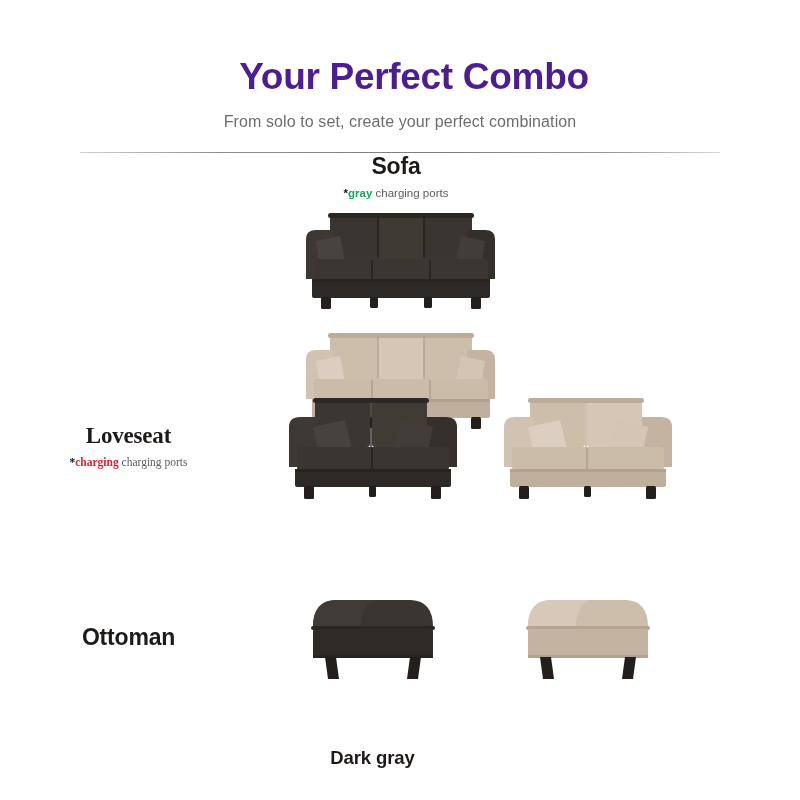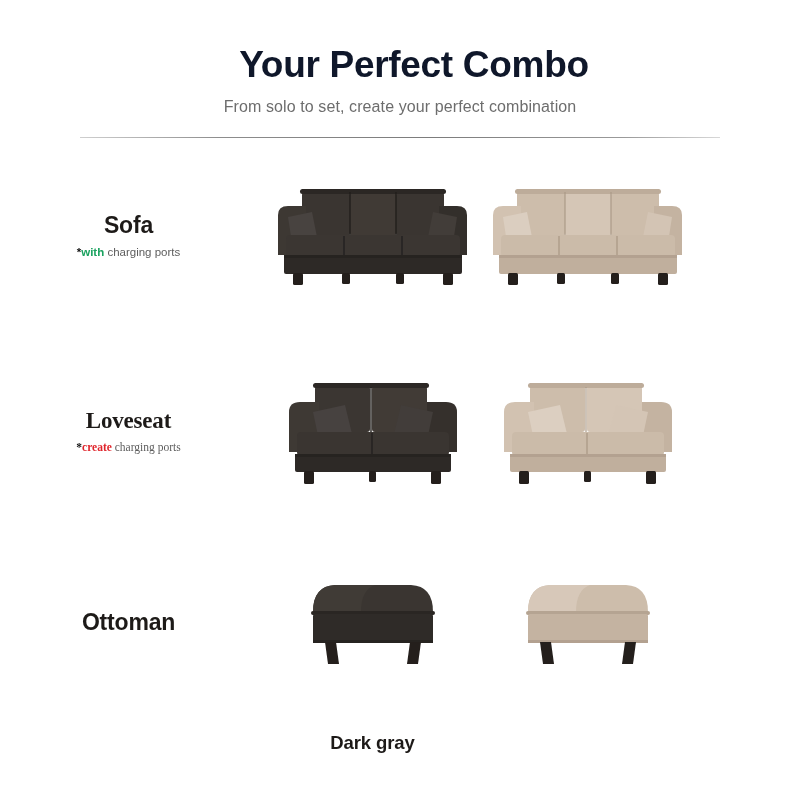--- a/index.html
+++ b/index.html
@@ -16,24 +16,24 @@
   }
 
   
   .header {
     padding-top: 42px;
     text-align: center;
   }
   .title {
     font-size: 37px;
     font-weight: bold;
-    color: #0f172a;
+    color: #4c1d95;
     letter-spacing: -0.3px;
     line-height: 1.05;
-    margin: 4px;
+    margin: 16px;
     padding-left: 28px;
   }
   .subtitle {
     font-size: 16px;
     color: #6d6d6d;
     margin: 13px 0 0 0;
     letter-spacing: 0.1px;
   }
   .divider {
     width: 640px;
@@ -104,25 +104,25 @@
 <body>
 
 <div class="header">
   <h1 class="title">Your Perfect Combo</h1>
   <p class="subtitle">From solo to set, create your perfect combination</p>
   <div class="divider"></div>
 </div>
 
 <div class="grid">
 
-  <div class="row" style="height:195px;">
+  <div class="row" style="height:195px;flex-direction:column;">
     <div class="row-label">
       <div class="name">Sofa</div>
       <div class="note">
-        <span class="star">*</span><span class="kw-with">with</span><span> charging ports</span>
+        <span class="star">*</span><span class="kw-with">gray</span><span> charging ports</span>
       </div>
     </div>
 
     <div class="cell">
       <svg width="205" height="120" viewBox="0 0 205 120">
 
         <rect x="32" y="17" width="48" height="44" rx="3" fill="#3a3531"></rect>
         <rect x="80" y="15" width="46" height="46" rx="3" fill="#403a35"></rect>
         <rect x="126" y="17" width="48" height="44" rx="3" fill="#3a3531"></rect>
 
@@ -172,21 +172,21 @@
         <rect x="126" y="98" width="8" height="11" rx="1.5" fill="#241f1c"></rect>
         <rect x="173" y="98" width="10" height="12" rx="1.5" fill="#241f1c"></rect>
       </svg>
     </div>
   </div>
 
   <div class="row" style="height:195px;font-family:Liberation Serif, serif;">
     <div class="row-label">
       <div class="name">Loveseat</div>
       <div class="note">
-        <span class="star">*</span><span class="kw-without">create</span><span> charging ports</span>
+        <span class="star">*</span><span class="kw-without">charging</span><span> charging ports</span>
       </div>
     </div>
 
     <div class="cell">
       <svg width="180" height="120" viewBox="0 0 180 120">
 
         <rect x="32" y="16" width="55" height="46" rx="3" fill="#3b3632"></rect>
         <rect x="89" y="16" width="55" height="46" rx="3" fill="#413b36"></rect>
         <rect x="30" y="13" width="116" height="5" rx="2.5" fill="#2c2825"></rect>
         <line x1="88" y1="17" x2="88" y2="63" stroke="#221f1c" stroke-width="1.4"></line>

